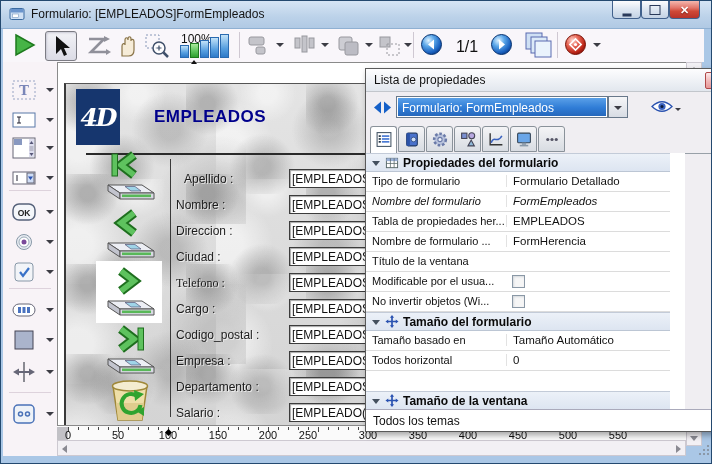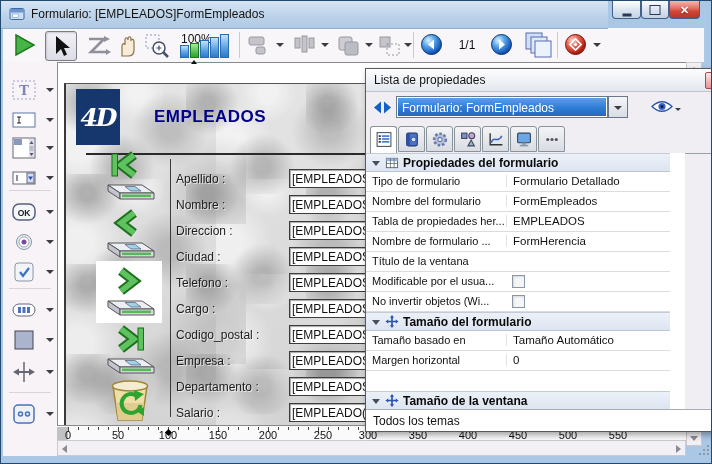--- a/index.html
+++ b/index.html
@@ -1,21 +1,21 @@
 <!DOCTYPE html>
 <html><head>
 <meta charset="utf-8">
 <style>
   html,body{margin:0;padding:0;}
   body{width:712px;height:464px;font-family:"Liberation Sans",sans-serif;overflow:hidden;}
   #win{position:absolute;left:0;top:0;width:712px;height:464px;background:#aac7e6;}
   #frame{position:absolute;inset:0;border:1px solid #24496f;pointer-events:none;z-index:60;}
 
   
-  .titlebar{position:absolute;left:0;top:0;width:608px;height:28px;
+  .titlebar{position:absolute;left:0;top:0;width:712px;height:28px;
     background:linear-gradient(#d8e6f5,#bcd2e9 60%,#b0c9e4);border-bottom:1px solid #8fb0d2;z-index:40;}
   .titleicon{position:absolute;left:9px;top:6px;width:16px;height:16px;}
   .titletext{position:absolute;left:31px;top:7px;font-size:12px;color:#141414;}
   .winbtn{position:absolute;top:1px;height:18px;border:1px solid #41618c;border-top:none;
     border-radius:0 0 4px 4px;background:linear-gradient(#fdfdfe,#dfe8f2 45%,#c3d2e4);box-sizing:border-box;}
   .winbtn .glyph{position:absolute;left:50%;top:50%;transform:translate(-50%,-50%);}
   #btn-min{left:612px;width:29px;} #btn-max{left:641px;width:28px;}
   #btn-close{left:669px;width:31px;background:linear-gradient(#f4b7ae,#e2766b 40%,#cf4937 60%,#b8332a);}
   #btn-close .glyph{color:#fff;font-size:11px;font-weight:bold;text-shadow:0 1px 1px #7a1a12;}
   .minbar{width:9px;height:3px;background:#2a3a5a;margin-top:5px;}
@@ -24,21 +24,21 @@
   
   .toolbar{position:absolute;left:3px;top:28px;width:701px;height:34px;background:#f9f6fa;z-index:5;}
   .tbtn{position:absolute;cursor:default;}
   .sepv{position:absolute;top:4px;width:1px;height:26px;background:#cfc8d2;}
   .caret{position:absolute;width:0;height:0;border-left:4px solid transparent;border-right:4px solid transparent;border-top:4px solid #3c3c44;}
   .zoomlbl{position:absolute;left:178px;top:4px;font-size:12px;color:#111;}
   .zoombars{position:absolute;left:177px;top:12px;width:52px;height:20px;}
   .zbar{position:absolute;bottom:2px;width:7px;border:1px solid #2a6ab0;background:linear-gradient(#c2e2f8,#58a0e0 60%,#2f7ac8);}
   .zbar.green{border-color:#1e7a1e;background:linear-gradient(#a8e89a,#58c058 60%,#2f9f2f);}
   .zmark{position:absolute;width:0;height:0;border-left:3px solid transparent;border-right:3px solid transparent;border-bottom:4px solid #111;}
-  .pageind{position:absolute;left:446px;top:10px;width:36px;text-align:center;font-size:12px;color:#111;}
+  .pageind{position:absolute;left:446px;top:10px;width:36px;text-align:center;font-size:16px;color:#111;}
   .selbtn{border:1px solid #7c7c84;border-radius:3px;background:linear-gradient(#f2f2f6,#dcdce6);box-shadow:inset 1px 1px 2px #c8c8d4;}
 
   
   .palette{position:absolute;left:3px;top:62px;width:54px;height:394px;background:#f8f3f7;z-index:5;}
   .ptool{position:absolute;left:8px;width:30px;height:26px;}
   .parrow{position:absolute;left:43px;width:0;height:0;border-left:4px solid transparent;border-right:4px solid transparent;border-top:4px solid #3c3c44;}
   .pseph{position:absolute;left:6px;width:42px;height:1px;background:#ddd2dc;}
 
   
   .canvas{position:absolute;left:57px;top:62px;width:629px;height:363px;background:#fff;
@@ -396,29 +396,29 @@
       </div>
     <svg class="navbtn" style="top:314px;left:48px;width:48px;height:46px" viewBox="0 0 48 46">
       <polygon points="7,9 41,9 36,43 12,43" fill="#eedfa8" stroke="#a08838" stroke-width="1.5"></polygon>
       <polygon points="10,26 38,26 36,43 12,43" fill="#e0cc8e" stroke="none"></polygon>
       <ellipse cx="24" cy="9" rx="17.5" ry="5" fill="#f4ecd0" stroke="#a08838" stroke-width="1.5"></ellipse>
       <path d="M31,19 a9.5,9.5 0 1,0 3.5,9" fill="none" stroke="#2fa32f" stroke-width="4"></path>
       <polygon points="28,13 38,17 29,24" fill="#2fa32f"></polygon>
       <polygon points="38,30 30,34 38,39" fill="#2fa32f"></polygon>
     </svg>
     <div id="fieldrows">
-        <div class="fldlabel" style="top: 109px;">Apellido :</div>
+        <div class="fldlabel" style="top: 109px; margin-left: 8px;">Apellido :</div>
         <div class="fldbox" style="top: 106px;">[EMPLEADOS</div>
         <div class="fldlabel" style="top: 135px;">Nombre :</div>
         <div class="fldbox" style="top: 132px;">[EMPLEADOS</div>
         <div class="fldlabel" style="top: 161px;">Direccion :</div>
         <div class="fldbox" style="top: 158px;">[EMPLEADOS</div>
         <div class="fldlabel" style="top: 187px;">Ciudad :</div>
         <div class="fldbox" style="top: 184px;">[EMPLEADOS</div>
-        <div class="fldlabel" style="top: 213px;">Telefono :</div>
+        <div class="fldlabel" style="top: 213px; font-family: Liberation Serif, serif;">Telefono :</div>
         <div class="fldbox" style="top: 210px;">[EMPLEADOS</div>
         <div class="fldlabel" style="top: 239px;">Cargo :</div>
         <div class="fldbox" style="top: 236px;">[EMPLEADOS</div>
         <div class="fldlabel" style="top: 265px;">Codigo_postal :</div>
         <div class="fldbox" style="top: 262px;">[EMPLEADOS</div>
         <div class="fldlabel" style="top: 291px;">Empresa :</div>
         <div class="fldbox" style="top: 288px;">[EMPLEADOS</div>
         <div class="fldlabel" style="top: 317px;">Departamento :</div>
         <div class="fldbox" style="top: 314px;">[EMPLEADOS</div>
         <div class="fldlabel" style="top: 343px;">Salario :</div>
@@ -488,21 +488,21 @@
       <div class="tick" style="left: 581px; height: 3px;"></div>
       <div class="tick" style="left: 591px; height: 3px;"></div>
       <div class="tick" style="left: 601px; height: 3px;"></div>
       <div class="tick" style="left: 611px; height: 5px;"></div>
       <div class="tick" style="left: 621px; height: 3px;"></div>
       <div class="ticknum" style="left: 11px;">0</div>
       <div class="ticknum" style="left: 61px;">50</div>
       <div class="ticknum" style="left: 111px;">100</div>
       <div class="ticknum" style="left: 161px;">150</div>
       <div class="ticknum" style="left: 211px;">200</div>
-      <div class="ticknum" style="left: 266px;">250</div>
+      <div class="ticknum" style="left: 251px;">250</div>
       <div class="ticknum" style="left: 311px;">300</div>
       <div class="ticknum" style="left: 361px;">350</div>
       <div class="ticknum" style="left: 411px;">400</div>
       <div class="ticknum" style="left: 461px;">450</div>
       <div class="ticknum" style="left: 511px;">500</div>
       <div class="ticknum" style="left: 561px;">550</div>
       <div class="rmark" style="left: 111px;"></div>
     </div>
   <div class="hscroll">
     <div class="sarrow" style="left:4px;top:4px;border-top:4px solid transparent;border-bottom:4px solid transparent;border-right:5px solid #8a8a92"></div>
@@ -608,21 +608,21 @@
             <line x1="5.3" y1="2.5" x2="5.3" y2="12.5" stroke="#566" stroke-width="0.8"></line>
             <line x1="9.3" y1="2.5" x2="9.3" y2="12.5" stroke="#566" stroke-width="0.8"></line>
             <line x1="1" y1="8" x2="13" y2="8" stroke="#566" stroke-width="0.8"></line>
           </svg>
           <span class="stitle">Propiedades del formulario</span>
         </div>
         <div class="grow" style="top: 19px;">
           <span class="glabel">Tipo de formulario</span>
           <span class="gvalue">Formulario Detallado</span>
         </div>
-        <div class="grow" style="top: 39px;">
+        <div class="grow" style="top: 39px; font-style: italic;">
           <span class="glabel">Nombre del formulario</span>
           <span class="gvalue">FormEmpleados</span>
         </div>
         <div class="grow" style="top: 59px;">
           <span class="glabel">Tabla de propiedades her...</span>
           <span class="gvalue">EMPLEADOS</span>
         </div>
         <div class="grow" style="top: 79px;">
           <span class="glabel">Nombre de formulario ...</span>
           <span class="gvalue">FormHerencia</span>
@@ -647,21 +647,21 @@
             <polygon points="0,7 3,4.8 3,9.2" fill="#2a52b0"></polygon>
             <polygon points="14,7 11,4.8 11,9.2" fill="#2a52b0"></polygon>
           </svg>
           <span class="stitle">Tamaño del formulario</span>
         </div>
         <div class="grow" style="top: 178px;">
           <span class="glabel">Tamaño basado en</span>
           <span class="gvalue">Tamaño Automático</span>
         </div>
         <div class="grow" style="top: 198px;">
-          <span class="glabel">Margen horizontal</span>
+          <span class="glabel">Todos horizontal</span>
           <span class="gvalue">0</span>
         </div>
         <div class="grow" style="top: 218px; margin-top: 20px;">
           <span class="glabel">Margen vertical</span>
           <span class="gvalue">0</span>
         </div>
         <div class="gsechead" style="top: 238px;">
           <div class="tri"></div>
           <svg class="sicon" width="14" height="14" viewBox="0 0 14 15">
             <path d="M7,2 L7,12 M2,7 L12,7" stroke="#2a52b0" stroke-width="1.8"></path>

